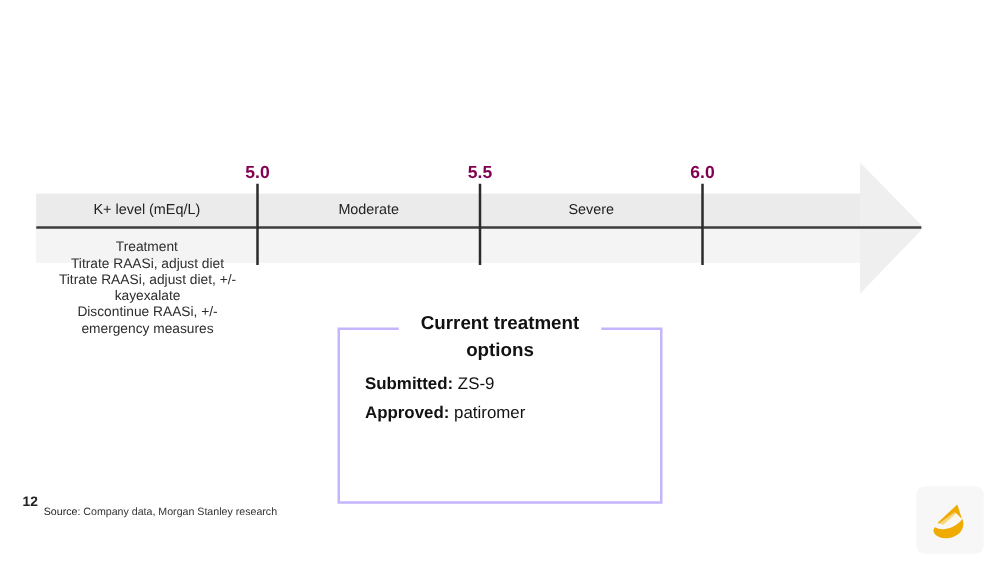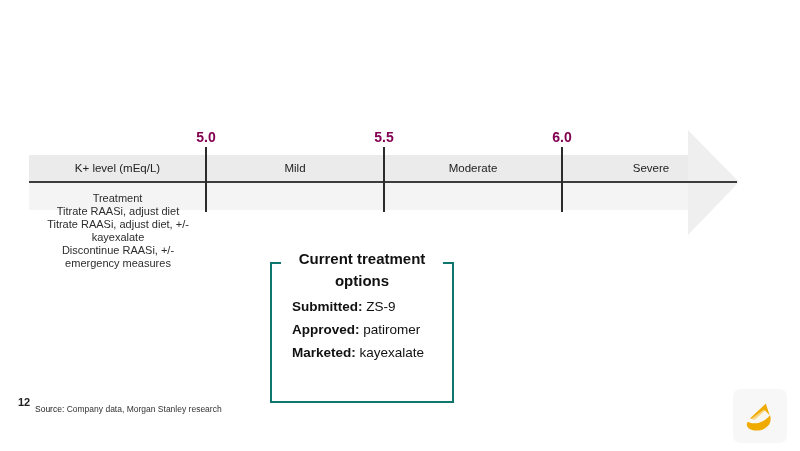--- a/index.html
+++ b/index.html
@@ -34,22 +34,22 @@
   .trt-row{top:192px;height:27px;flex-direction:column;}
   .cell{
     display:flex;align-items:center;justify-content:center;text-align:center;
     box-sizing:border-box;padding:0 10px;line-height:13px;
   }
   .cell.c0{width:177px}.cell.c1{width:178px}.cell.c2{width:178px}.cell.c3{width:178px}
   .hdr-row .cell{font-weight:normal;font-size:11.5px;}
   .trt-row .cell{font-size:11px;color:#2d2d2d;}
   
   .tbox{
-    position:absolute;left:270px;top:262px;width:184px;height:141px;
-    box-sizing:border-box;border:2px solid #0f766e;
+    position:absolute;left:270px;top:262px;width:260px;height:141px;
+    box-sizing:border-box;border:2px solid #c4b5fd;
   }
   .tbox-title{
     position:absolute;left:50%;top:-16px;transform:translateX(-50%);
     width:150px;background:#ffffff;padding:0 6px;text-align:center;
     font-size:15px;font-weight:bold;line-height:22px;color:#111;
   }
   .tbox-items{margin:34px 0 0 20px;padding:0;list-style:none;}
   .tbox-items li{font-size:13.5px;line-height:18px;margin-bottom:5px;color:#111;}
   .tbox-items .lbl{font-weight:bold;}
   
@@ -77,21 +77,20 @@
     <div class="tick t0"></div>
     <div class="tick t1"></div>
     <div class="tick t2"></div>
 
     <div class="thr t0">5.0</div>
     <div class="thr t1">5.5</div>
     <div class="thr t2">6.0</div>
 
     <div class="hdr-row">
       <div class="cell c0">K+ level (mEq/L)</div>
-      <div class="cell c1">Mild</div>
       <div class="cell c2">Moderate</div>
       <div class="cell c3">Severe</div>
     </div>
 
     <div class="trt-row">
       <div class="cell c0">Treatment</div>
       <div class="cell c1">Titrate RAASi, adjust diet</div>
       <div class="cell c2">Titrate RAASi, adjust diet, +/- kayexalate</div>
       <div class="cell c3">Discontinue RAASi, +/- emergency measures</div>
     </div>
@@ -101,24 +100,20 @@
     <div class="tbox-title">Current treatment options</div>
     <ul class="tbox-items">
       <li>
         <span class="lbl">Submitted:</span>
         <span>ZS-9</span>
       </li>
       <li>
         <span class="lbl">Approved:</span>
         <span>patiromer</span>
       </li>
-      <li>
-        <span class="lbl">Marketed:</span>
-        <span>kayexalate</span>
-      </li>
     </ul>
   </div>
 
   <p class="source"><span class="b">Source:</span> <span>Company data, Morgan Stanley research</span></p>
 
   <div class="pagenum">12</div>
 
   <div class="logo">
     <svg width="40" height="40" viewBox="0 0 48 48" aria-hidden="true">
       <path d="M12 27 L31 9 L35.5 23 L30 17.5 L17.5 28.5 Z" fill="#F0AB00"></path>

